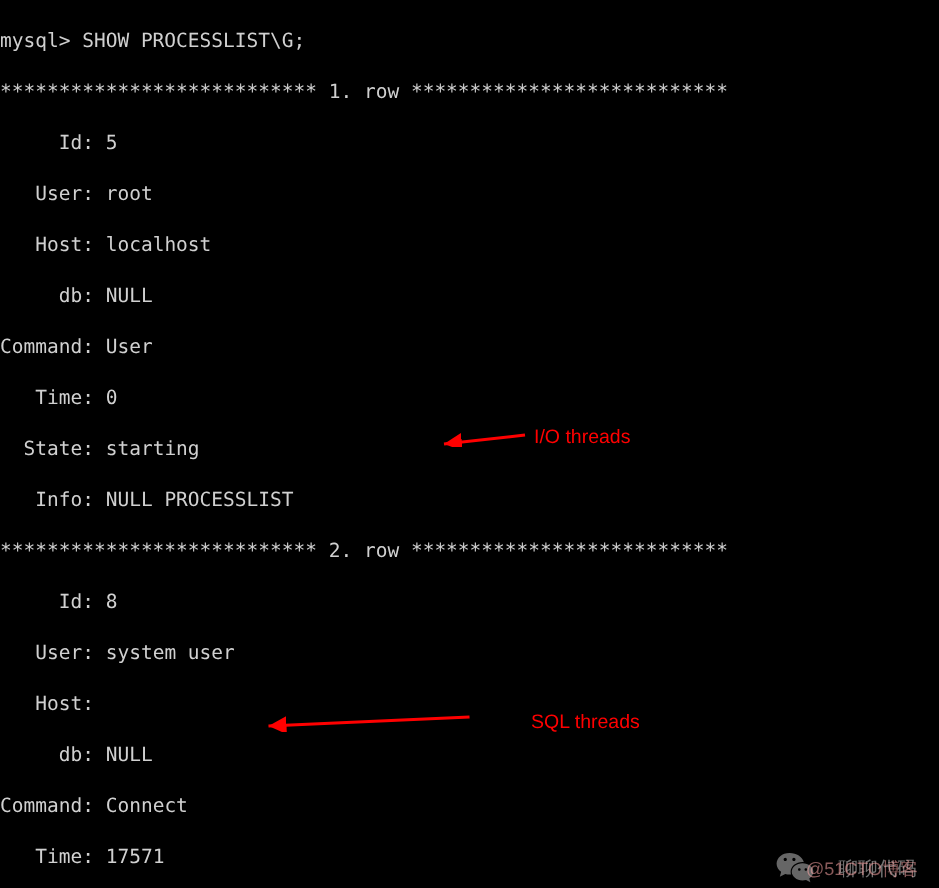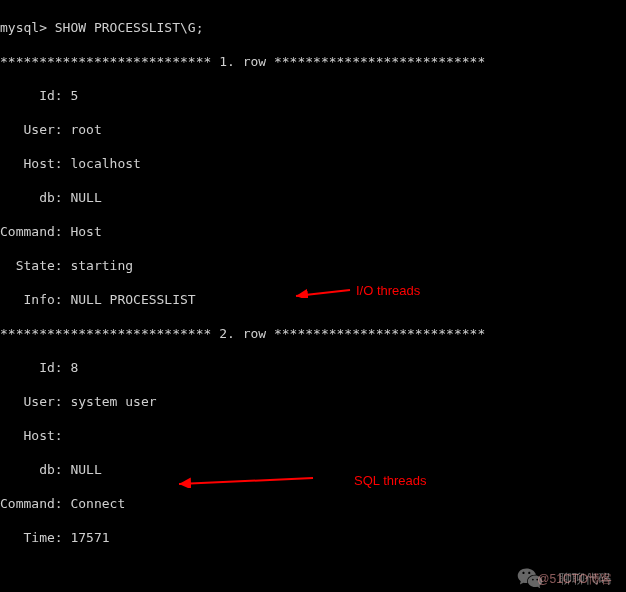--- a/index.html
+++ b/index.html
@@ -63,21 +63,22 @@
 </head>
 <body>
 
 <div class="terminal">
 <div class="line">mysql&gt; SHOW PROCESSLIST\G;</div>
 <div class="line">*************************** 1. row ***************************</div>
 <div class="line"><span>     Id: </span><span>5</span></div>
 <div class="line"><span>   User: </span><span>root</span></div>
 <div class="line"><span>   Host: </span><span>localhost</span></div>
 <div class="line"><span>     db: </span><span>NULL</span></div>
-<div class="line"><span>Command: </span><span>Host</span></div>
+<div class="line"><span>Command: </span><span>User</span></div>
+<div class="line"><span>   Time: </span><span>0</span></div>
 <div class="line"><span>  State: </span><span>starting</span></div>
 <div class="line"><span>   Info: </span><span>NULL PROCESSLIST</span></div>
 <div class="line">*************************** 2. row ***************************</div>
 <div class="line"><span>     Id: </span><span>8</span></div>
 <div class="line"><span>   User: </span><span>system user</span></div>
 <div class="line"><span>   Host: </span><span></span></div>
 <div class="line"><span>     db: </span><span>NULL</span></div>
 <div class="line"><span>Command: </span><span>Connect</span></div>
 <div class="line"><span>   Time: </span><span>17571</span></div>
 

